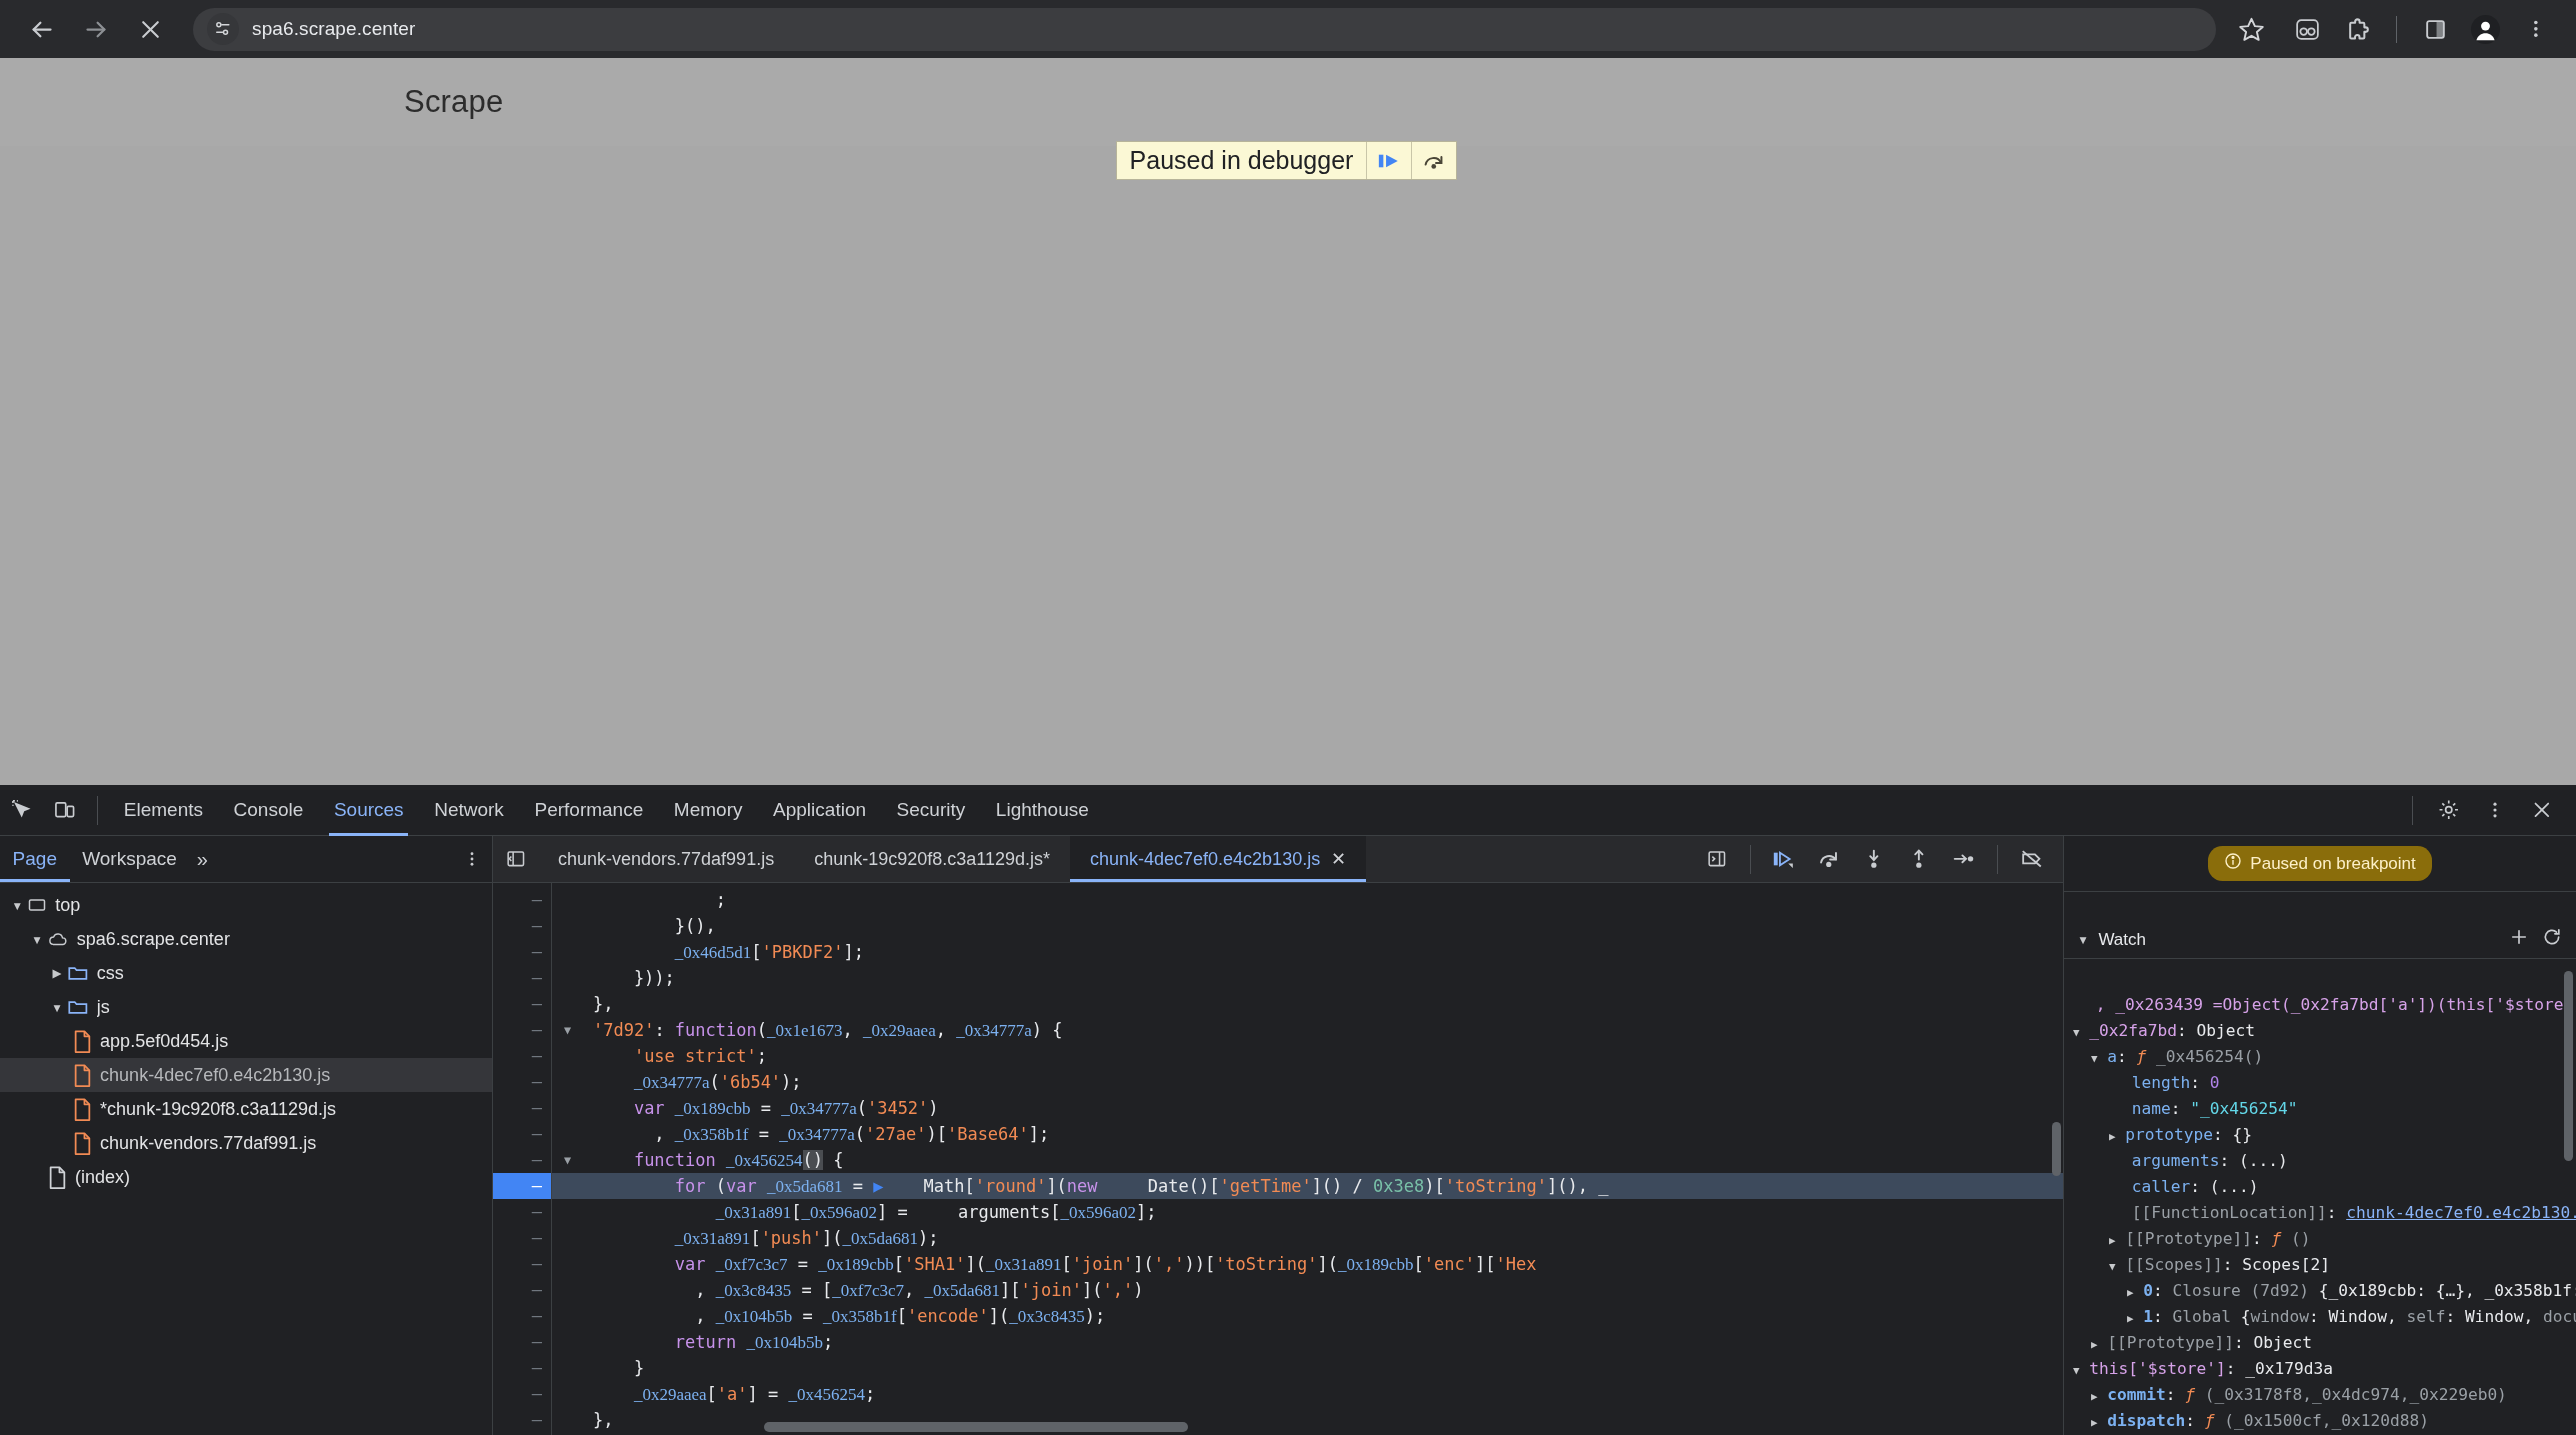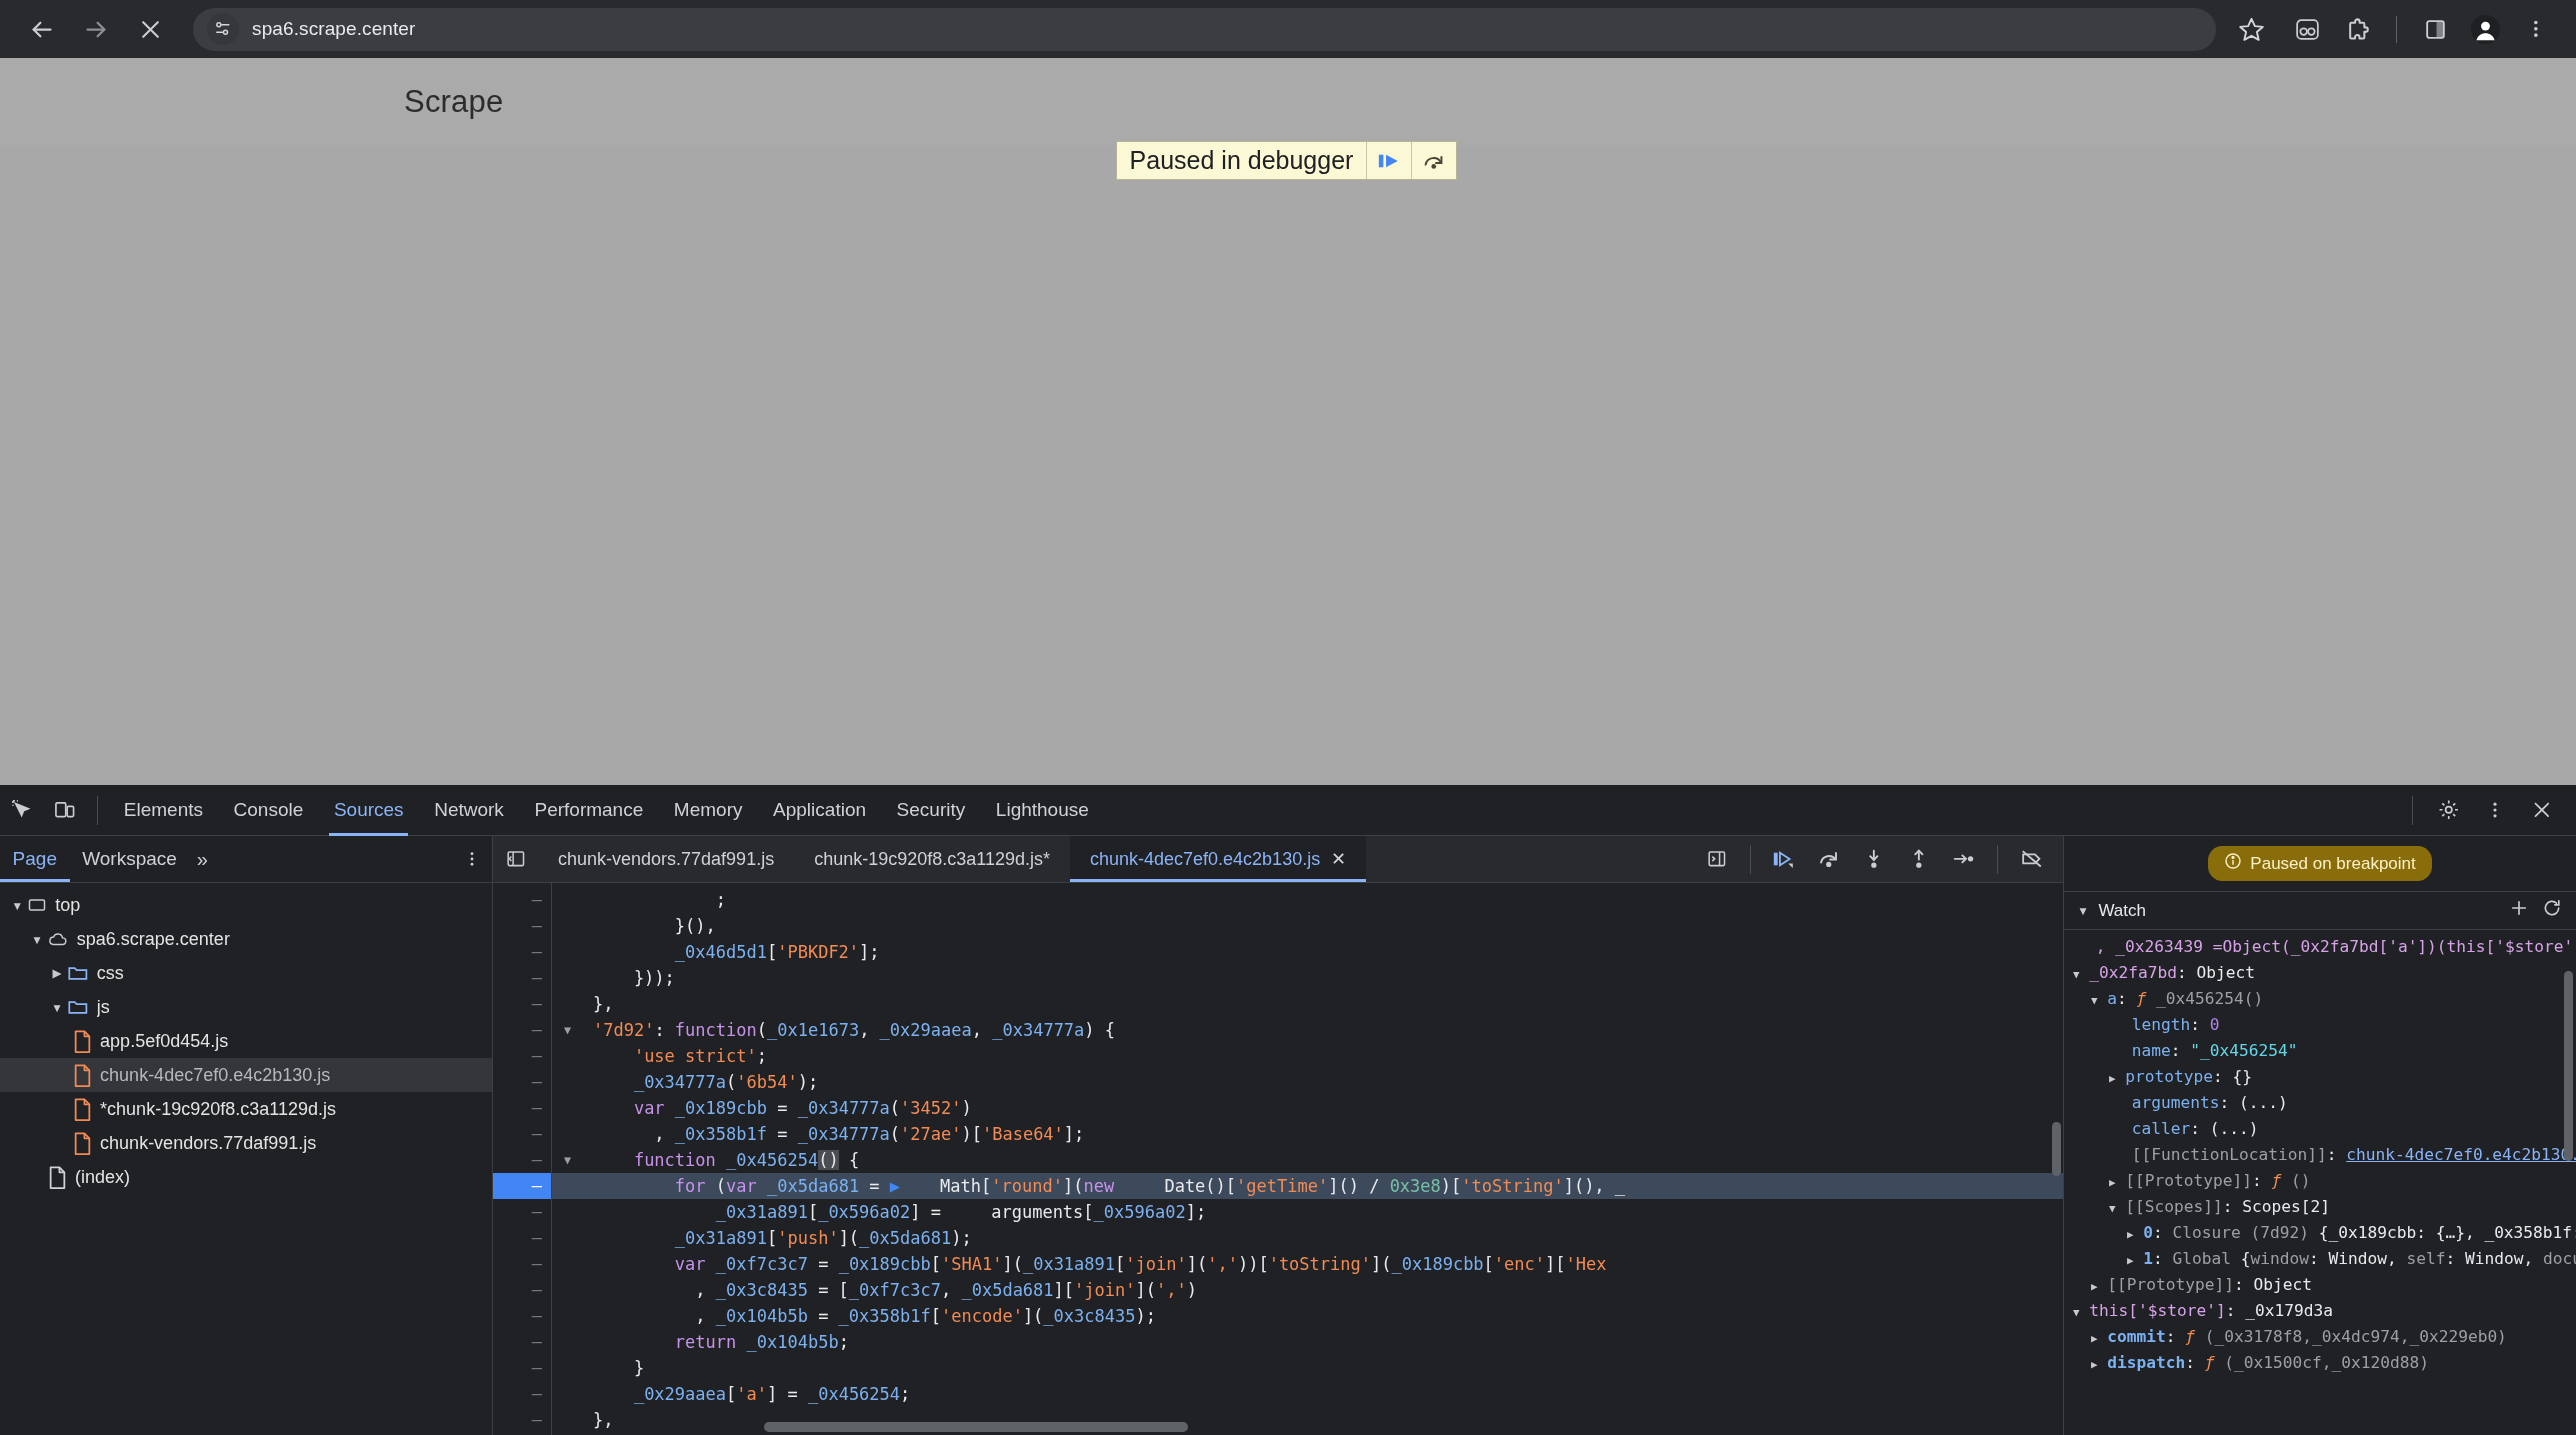--- a/index.html
+++ b/index.html
@@ -131,34 +131,34 @@
   }
   #code{
     flex:1;min-width:0;font-family:"DejaVu Sans Mono", monospace;font-size:17px;line-height:26px;
     color:#e8eaed;padding-top:3.6px;white-space:pre;overflow:hidden;position:relative;
   }
   .cl{height:26px;white-space:pre;}
   .cl.exec{background:#3d4a5c;}
   .kw{color:#c792ea;}
   .str{color:#f28b54;}
   .num{color:#79c0a8;}
-  .var{color:#7cb1f0;}
+  .var{color:#7cb1f0;font-family:Liberation Serif, serif;}
   .pl{color:#e8eaed;padding-left:40px;}
   .dim{color:#9aa0a6;}
   .stepmark{color:#4285f4;}
   .callhl{background:#4a4d51;}
   #code-hscroll{
     position:absolute;left:271px;bottom:3.6px;width:424px;height:10.8px;background:#5f6368;border-radius:5.4px;
   }
   #code-vscroll{
     position:absolute;right:1.8px;top:239px;width:9px;height:54px;background:#5f6368;border-radius:4.5px;
   }
 
   
-  #debug-pane{ width:513px; flex:0 0 auto; background:#202124; border-left:0.9px solid #3c4043; display:flex;flex-direction:column; overflow:hidden;}
+  #debug-pane{ width:513px; flex:0 0 auto; background:#202124; border-left:0.9px solid #3c4043; display:flex;flex-direction:column; overflow:hidden;gap:29px;}
   #pause-reason{
     height:56px;display:flex;align-items:center;justify-content:center;border-bottom:0.9px solid #3c4043;
   }
   #pause-chip{
     background:#8a6d0b; color:#fdf0c8; border-radius:14.4px; padding:6.3px 16.2px; font-size:17px;
     display:flex;align-items:center;gap:8.1px;
   }
   #watch-header{
     height:38px;display:flex;align-items:center;border-bottom:0.9px solid #3c4043;padding:0 9px;
     color:#e8eaed;font-size:17px;

